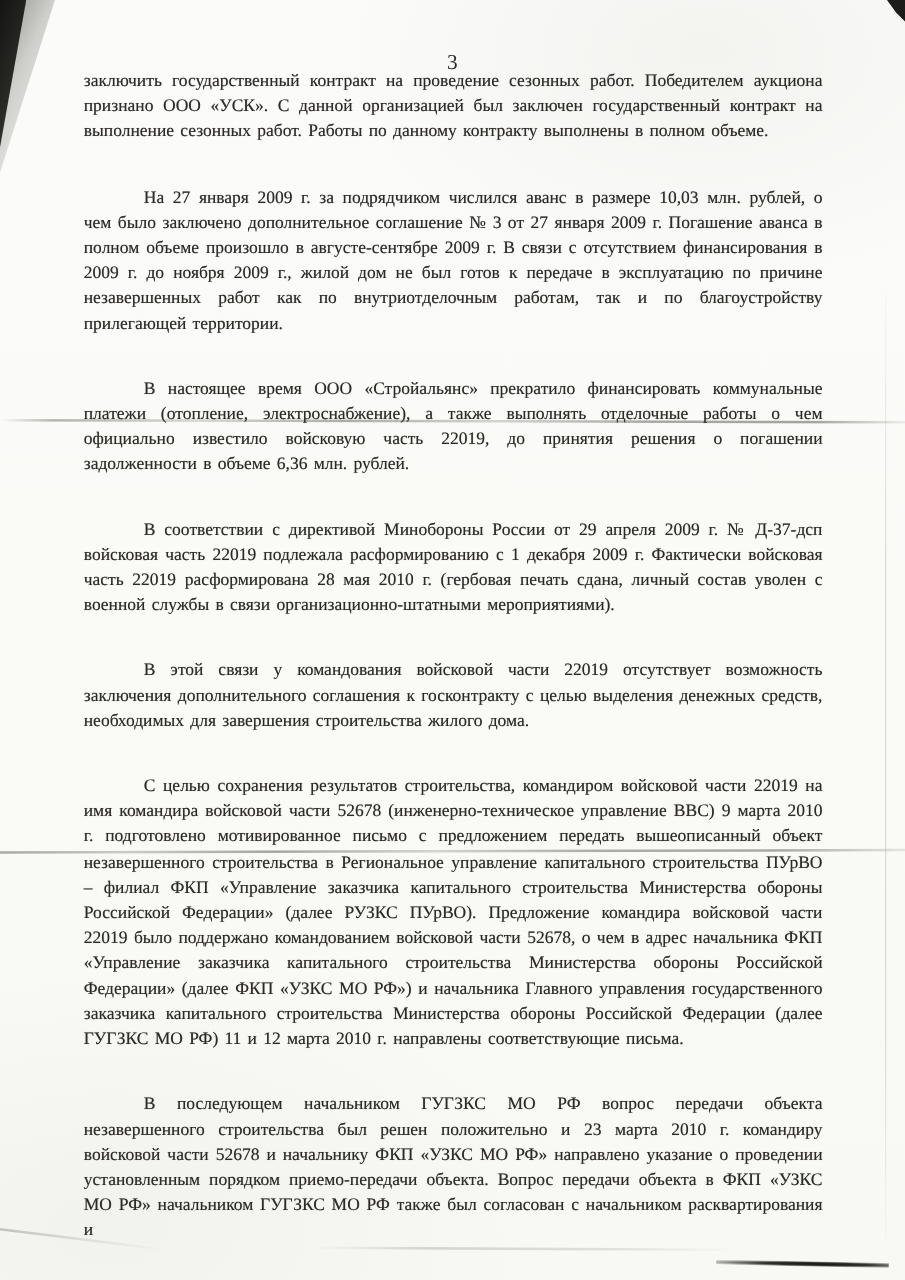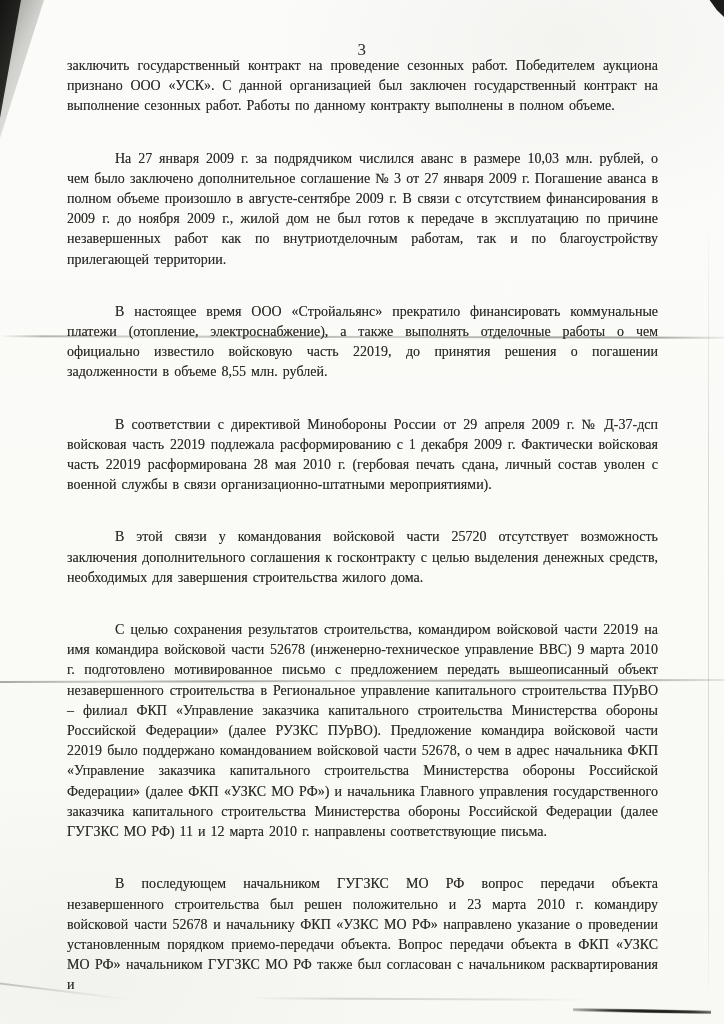--- a/index.html
+++ b/index.html
@@ -121,20 +121,20 @@
   <div class="edge-line-right"></div>
   <div class="bottom-smudge"></div>
   <div class="crease-bottom-left"></div>
   <div class="scan-line-bottom-right"></div>
 
   <div class="page-number">3</div>
 
   <div class="doc-body">
     <p class="para">заключить государственный контракт на проведение сезонных работ. Победителем аукциона признано ООО «УСК». С данной организацией был заключен государственный контракт на выполнение сезонных работ. Работы по данному контракту выполнены в полном объеме.</p>
     <p class="para indent">На 27 января 2009 г. за подрядчиком числился аванс в размере 10,03 млн. рублей, о чем было заключено дополнительное соглашение № 3 от 27 января 2009 г. Погашение аванса в полном объеме произошло в августе-сентябре 2009 г. В связи с отсутствием финансирования в 2009 г. до ноября 2009 г., жилой дом не был готов к передаче в эксплуатацию по причине незавершенных работ как по внутриотделочным работам, так и по благоустройству прилегающей территории.</p>
-    <p class="para indent">В настоящее время ООО «Стройальянс» прекратило финансировать коммунальные платежи (отопление, электроснабжение), а также выполнять отделочные работы о чем официально известило войсковую часть 22019, до принятия решения о погашении задолженности в объеме 8,55 млн. рублей.</p>
+    <p class="para indent">В настоящее время ООО «Стройальянс» прекратило финансировать коммунальные платежи (отопление, электроснабжение), а также выполнять отделочные работы о чем официально известило войсковую часть 22019, до принятия решения о погашении задолженности в объеме 6,36 млн. рублей.</p>
     <p class="para indent">В соответствии с директивой Минобороны России от 29 апреля 2009 г. № Д-37-дсп войсковая часть 22019 подлежала расформированию с 1 декабря 2009 г. Фактически войсковая часть 22019 расформирована 28 мая 2010 г. (гербовая печать сдана, личный состав уволен с военной службы в связи организационно-штатными мероприятиями).</p>
-    <p class="para indent">В этой связи у командования войсковой части 25720 отсутствует возможность заключения дополнительного соглашения к госконтракту с целью выделения денежных средств, необходимых для завершения строительства жилого дома.</p>
+    <p class="para indent">В этой связи у командования войсковой части 22019 отсутствует возможность заключения дополнительного соглашения к госконтракту с целью выделения денежных средств, необходимых для завершения строительства жилого дома.</p>
     <p class="para indent">С целью сохранения результатов строительства, командиром войсковой части 22019 на имя командира войсковой части 52678 (инженерно-техническое управление ВВС) 9 марта 2010 г. подготовлено мотивированное письмо с предложением передать вышеописанный объект незавершенного строительства в Региональное управление капитального строительства ПУрВО – филиал ФКП «Управление заказчика капитального строительства Министерства обороны Российской Федерации» (далее РУЗКС ПУрВО). Предложение командира войсковой части 22019 было поддержано командованием войсковой части 52678, о чем в адрес начальника ФКП «Управление заказчика капитального строительства Министерства обороны Российской Федерации» (далее ФКП «УЗКС МО РФ») и начальника Главного управления государственного заказчика капитального строительства Министерства обороны Российской Федерации (далее ГУГЗКС МО РФ) 11 и 12 марта 2010 г. направлены соответствующие письма.</p>
     <p class="para indent force-justify">В последующем начальником ГУГЗКС МО РФ вопрос передачи объекта незавершенного строительства был решен положительно и 23 марта 2010 г. командиру войсковой части 52678 и начальнику ФКП «УЗКС МО РФ» направлено указание о проведении установленным порядком приемо-передачи объекта. Вопрос передачи объекта в ФКП «УЗКС МО РФ» начальником ГУГЗКС МО РФ также был согласован с начальником расквартирования и</p>
   </div>
 
 </div>
 
 </body></html>

